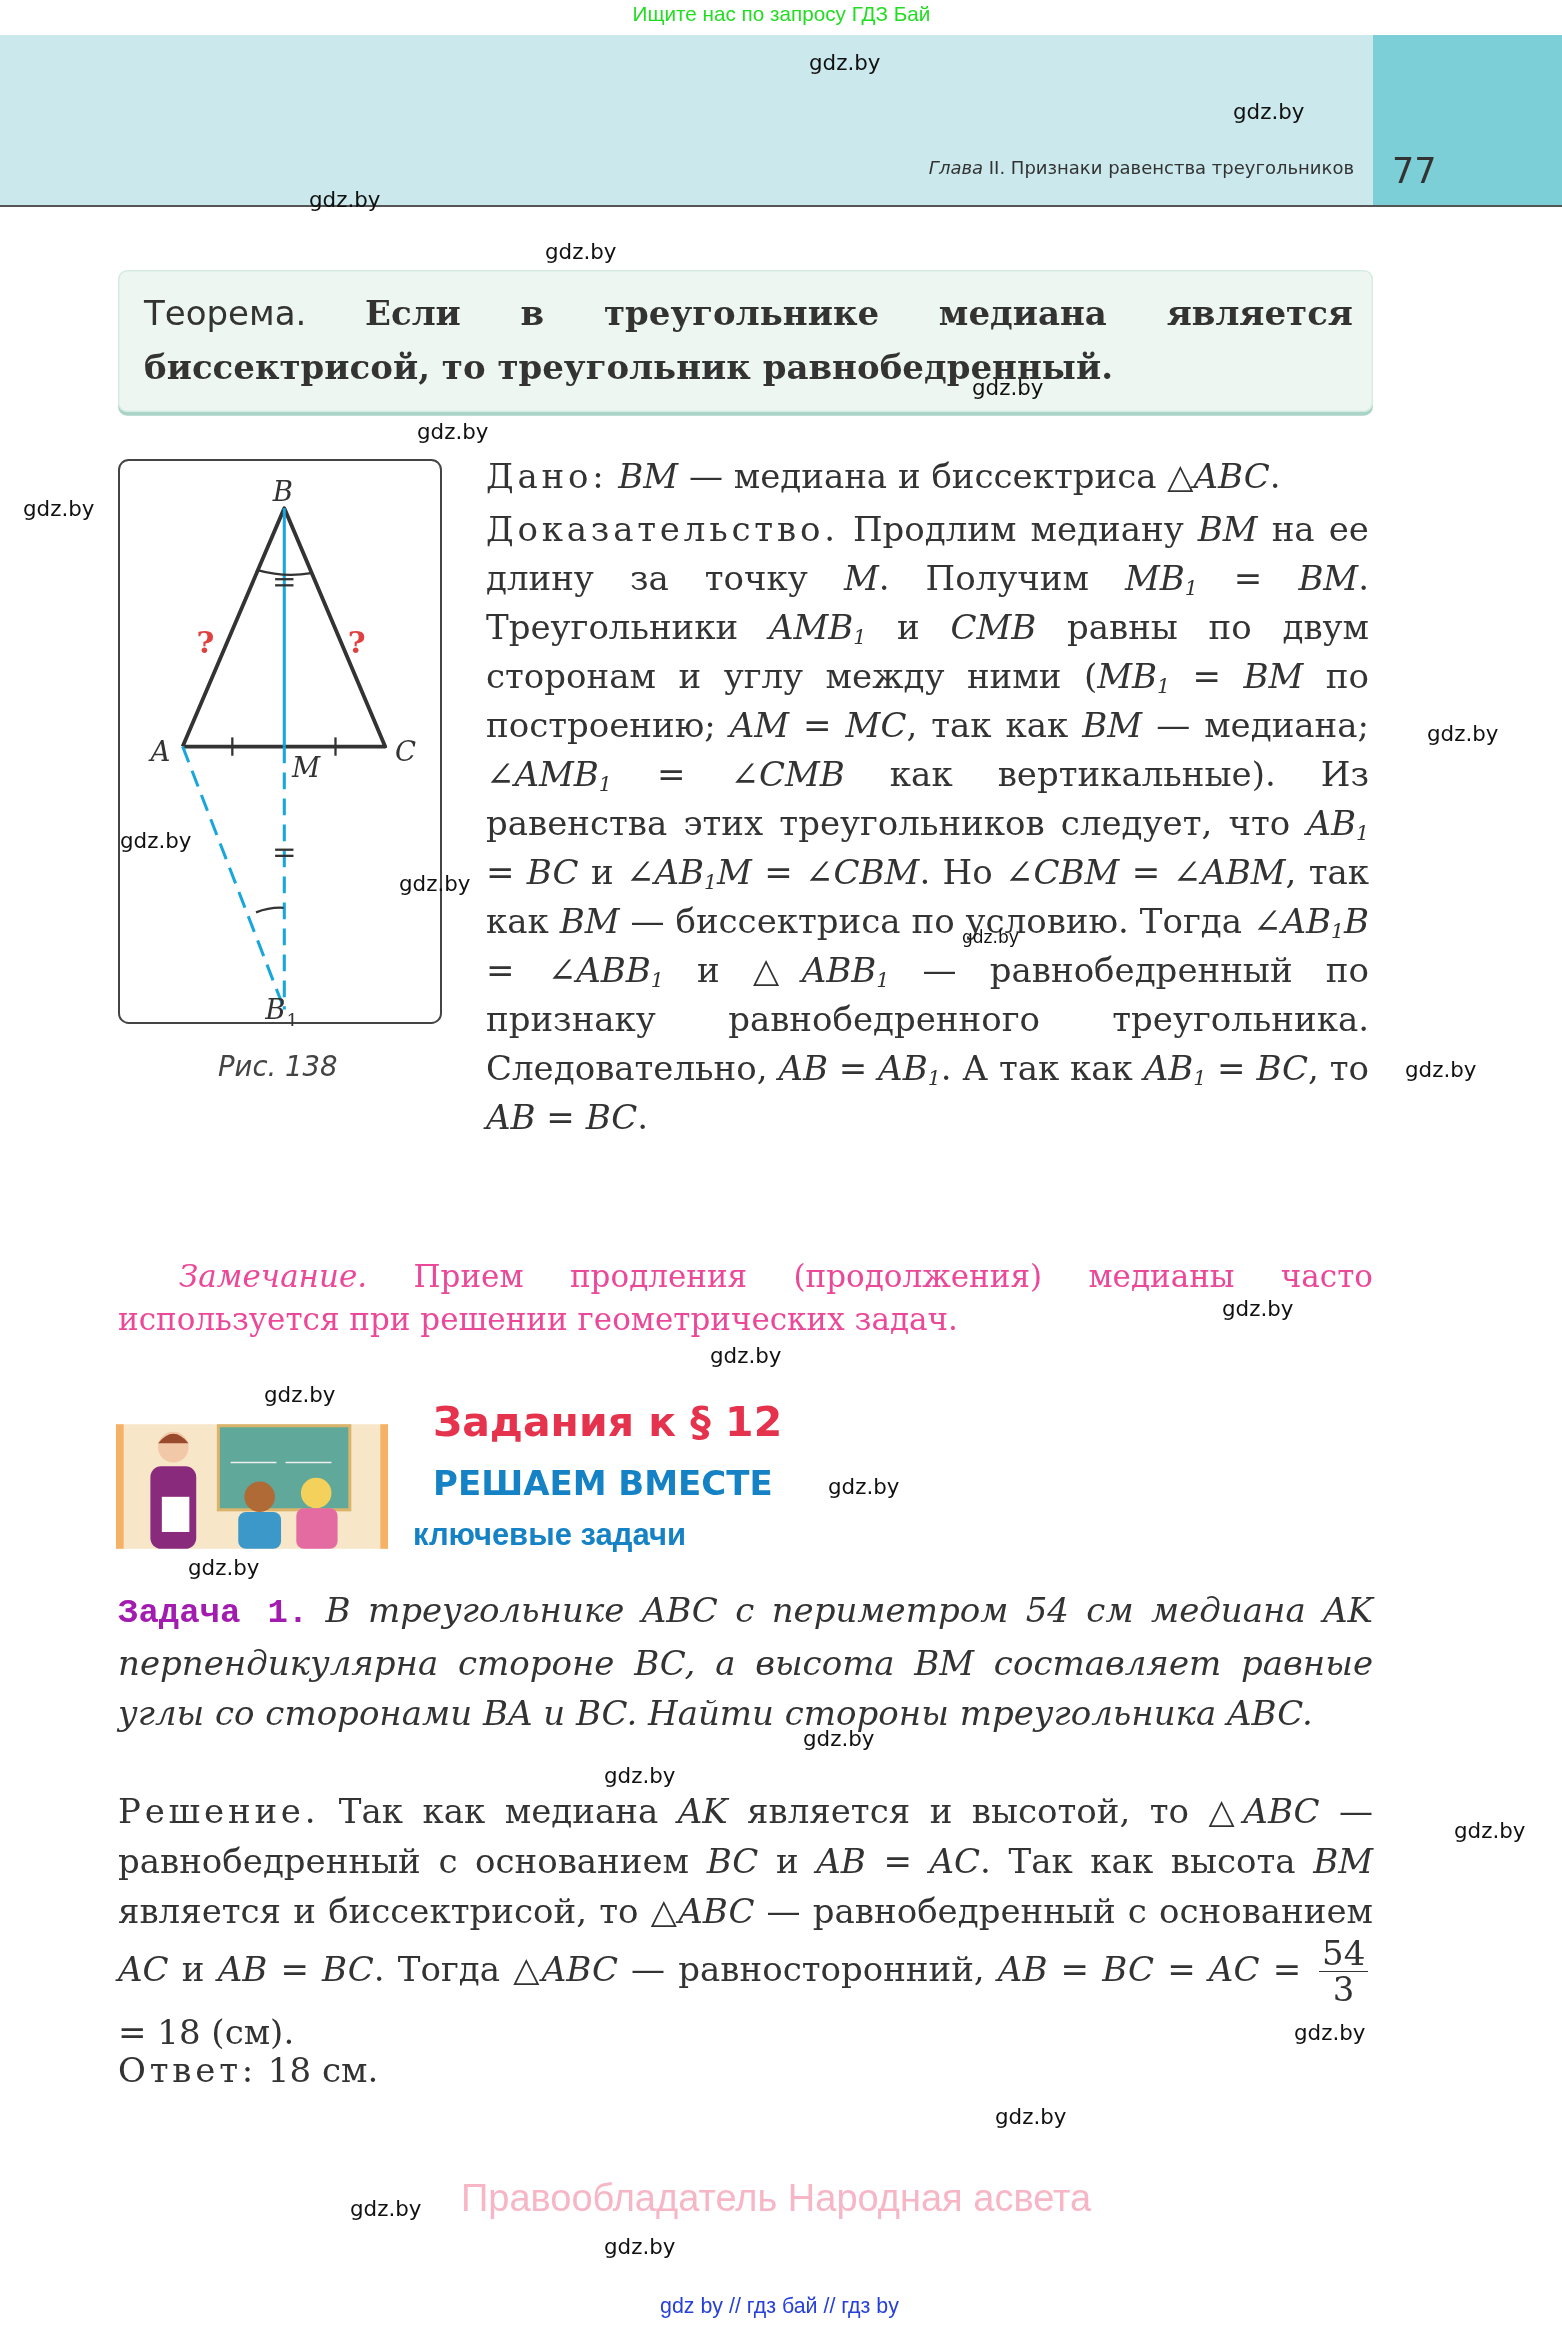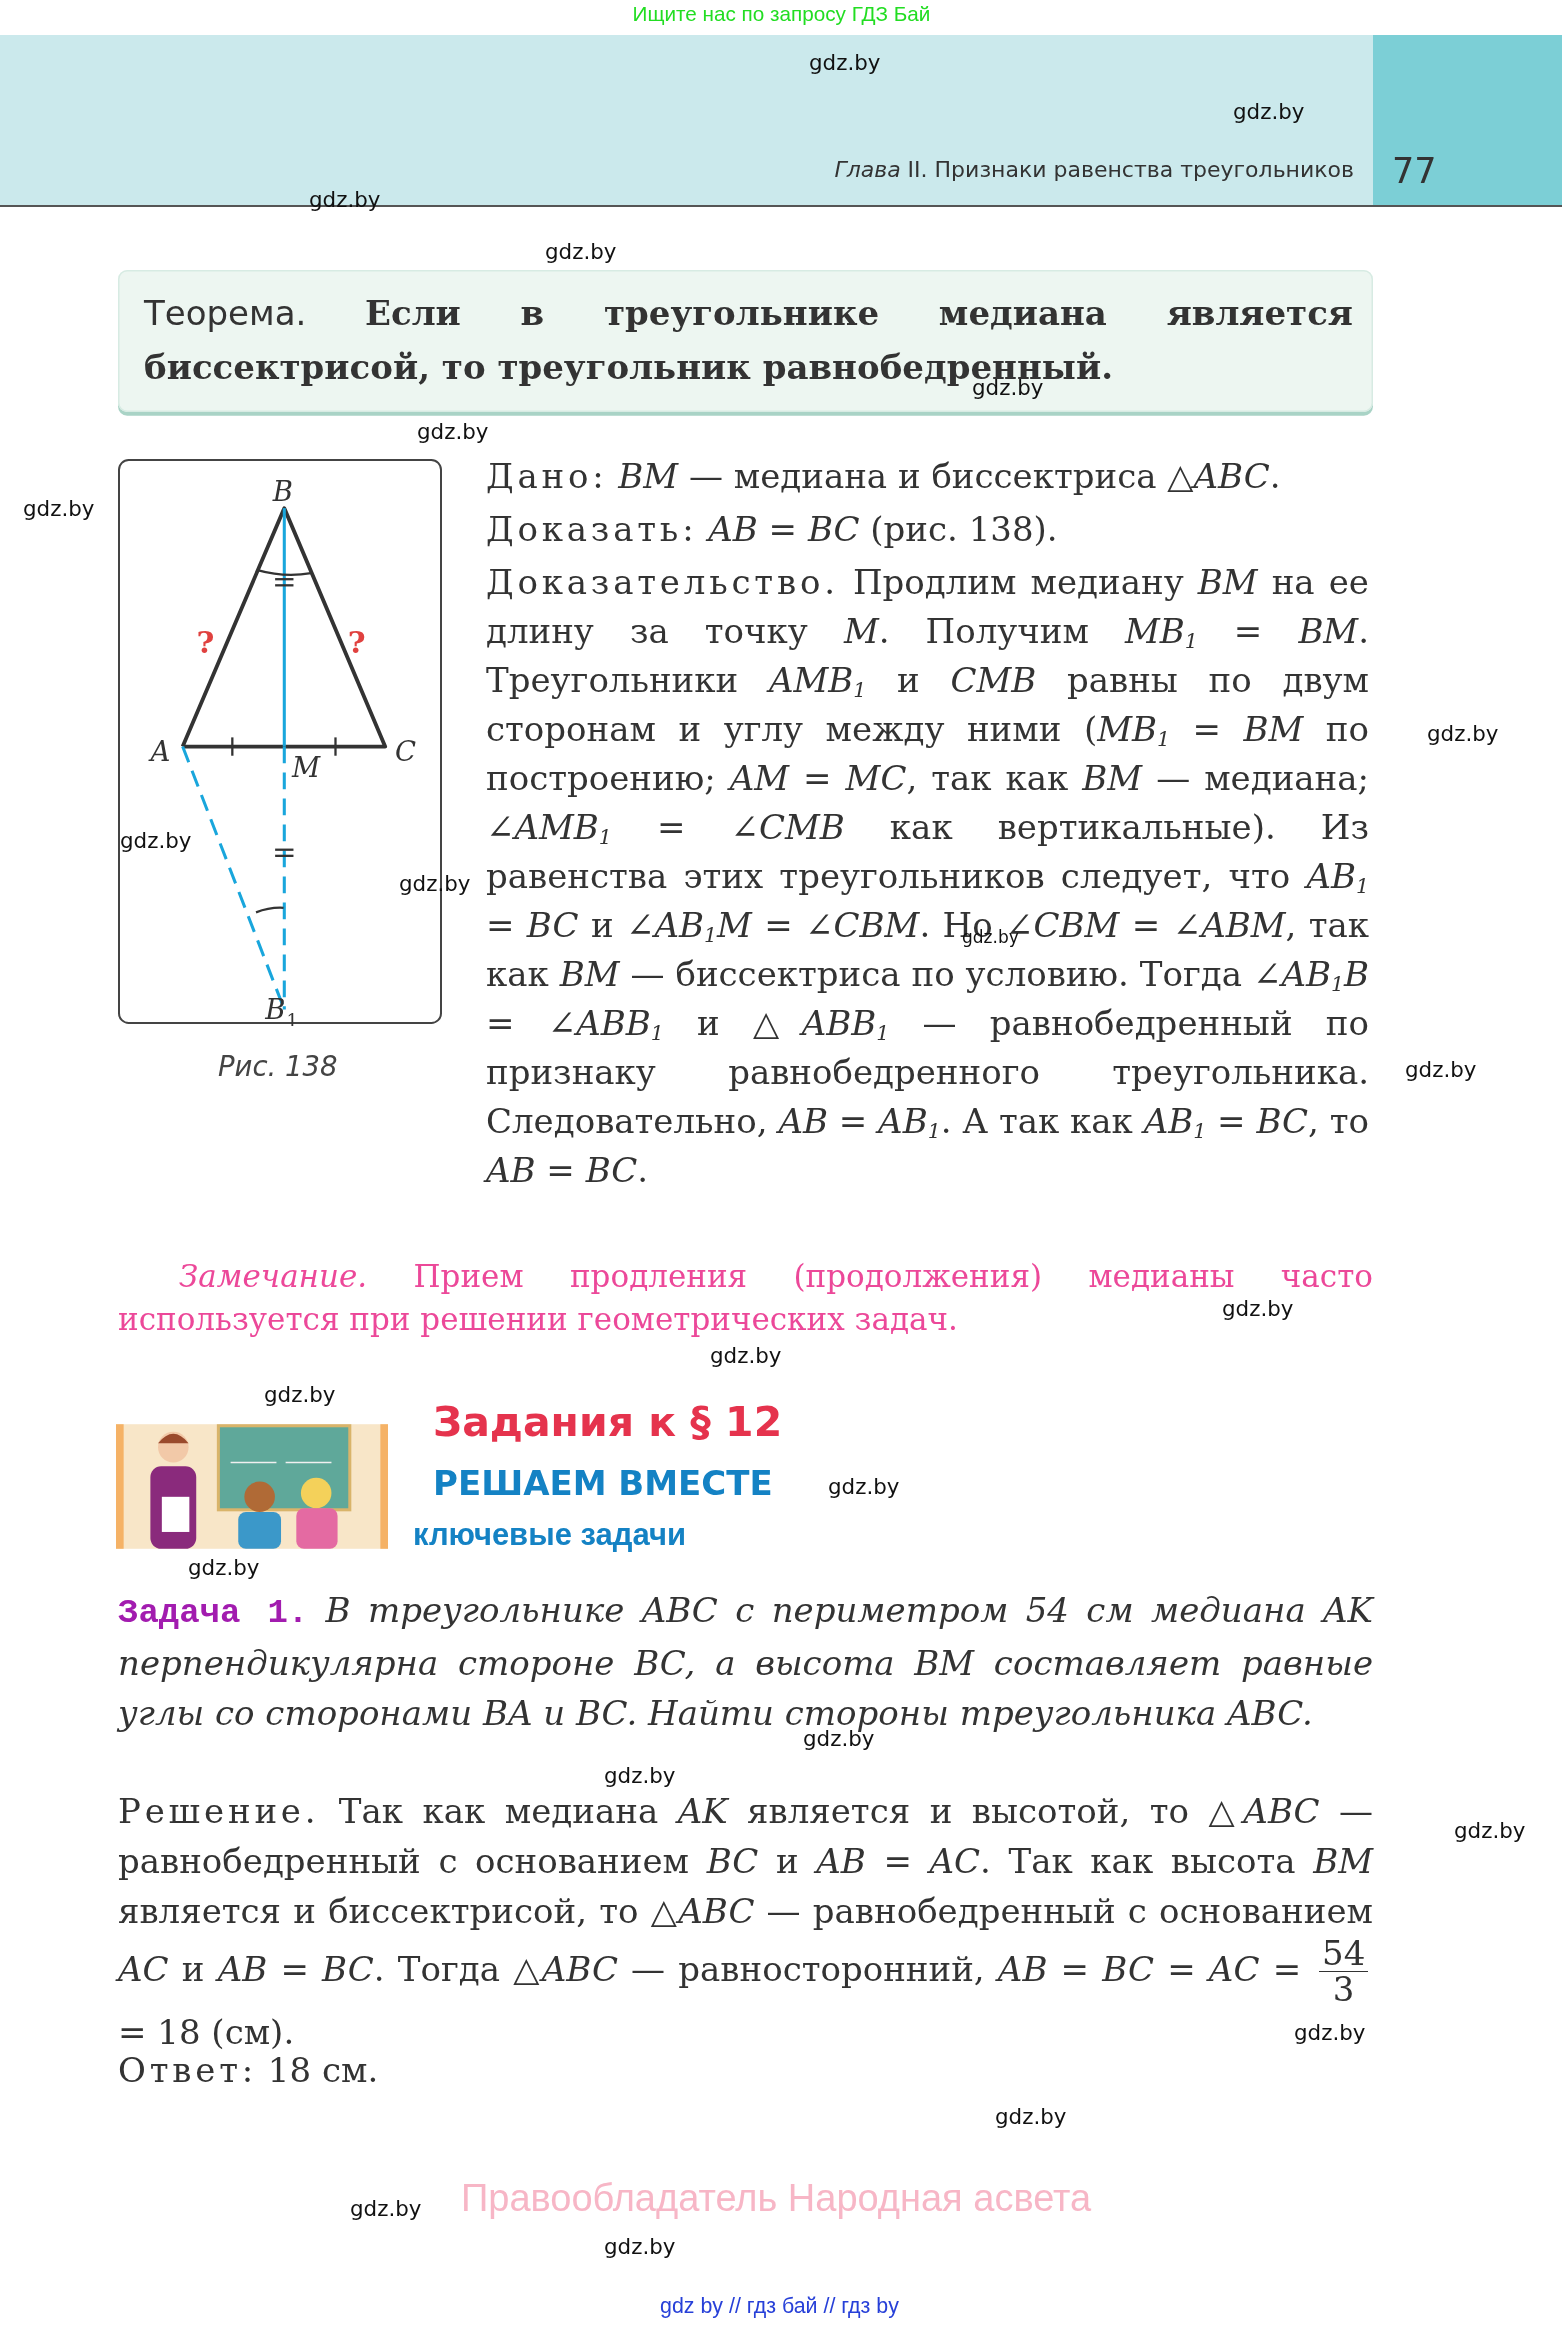--- a/index.html
+++ b/index.html
@@ -2,21 +2,21 @@
 <html style="font-size:12.2px"><head>
 <meta charset="utf-8">
 <style>
   html, body { margin:0; padding:0; background:#ffffff; }
   body { width:1563px; height:2330px; position:relative; overflow:hidden; font-family:"DejaVu Serif", serif; color:#333; }
   .abs { position:absolute; }
   .top-banner { left:0; width:1563px; top:1.5px; text-align:center; font-family:"Liberation Sans", sans-serif; font-size:20.7px; color:#22dd22; }
   .header-band { left:0; top:35px; width:1563px; height:171px; background:#cbe9ec; }
   .page-block { left:1373px; top:35px; width:190px; height:171px; background:#7ccfd6; }
   .header-rule { left:0; top:205px; width:1563px; height:2.3px; background:#555; }
-  .chapter-title { right:209px; top:157px; font-family:"DejaVu Sans", sans-serif; font-size:22px; color:#333; white-space:nowrap; }
+  .chapter-title { right:209px; top:157px; font-family:"DejaVu Sans", sans-serif; font-size:18px; color:#333; white-space:nowrap; }
   .chapter-title i { font-style:italic; }
   .page-number { left:1392px; top:151px; font-family:"DejaVu Sans", sans-serif; font-size:35px; color:#333; }
 
   .wm { font-family:"DejaVu Sans", sans-serif; font-size:21.4px; color:#111; white-space:nowrap; }
   .wm-small { font-size:17px; }
 
   .theorem-box { left:118px; top:270px; width:1255px; height:142px; background:#edf6f1; border-radius:9.2px; box-shadow:0 3.8px 0 #a9d3c6, inset 0 0 0 1.5px #d7ebe3; }
   .theorem-text { left:144px; top:286px; width:1209px; font-size:34px; line-height:54px; color:#333; text-align:justify; }
   .theorem-text .lbl { font-family:"DejaVu Sans", sans-serif; font-weight:normal; }
   .theorem-text .stmt { font-family:"DejaVu Serif", serif; font-weight:bold; }
@@ -93,21 +93,20 @@
     <text x="190" y="760" font-family="DejaVu Serif, serif" font-style="italic" font-size="36" fill="#333" transform="translate(0,-30)">B</text>
     <text x="218" y="740" font-family="DejaVu Serif, serif" font-size="24" fill="#333">1</text>
     <text x="100" y="250" font-family="DejaVu Serif, serif" font-weight="bold" font-size="40" fill="#e0413f">?</text>
     <text x="298" y="250" font-family="DejaVu Serif, serif" font-weight="bold" font-size="40" fill="#e0413f">?</text>
   </svg>
 </div>
 <div class="abs fig-caption">Рис. 138</div>
 
 <div class="abs proof">
   <p><span class="sp">Дано:</span> <span class="m">BM</span><span> — медиана и биссектриса △</span><span class="m">ABC</span><span>.</span></p>
-  <p><span class="sp">Доказать:</span> <span class="m">AB = BC</span><span> (рис. 138).</span></p>
   <p><span class="sp">Доказательство.</span><span> Продлим медиану </span><span class="m">BM</span><span> на ее длину за точку </span><span class="m">M</span><span>. Получим </span><span class="m">MB<sub>1</sub> = BM</span>.<span> Треугольники </span><span class="m">AMB<sub>1</sub></span><span> и </span><span class="m">CMB</span><span> равны по двум сторонам и углу между ними (</span><span class="m">MB<sub>1</sub> = BM</span><span> по построению; </span><span class="m">AM = MC</span><span>, так как </span><span class="m">BM</span><span> — медиана; ∠</span><span class="m">AMB<sub>1</sub></span><span> = ∠</span><span class="m">CMB</span><span> как вертикальные). Из равенства этих треугольников следует, что </span><span class="m">AB<sub>1</sub> = BC</span><span> и ∠</span><span class="m">AB<sub>1</sub>M</span><span> = ∠</span><span class="m">CBM</span><span>. Но ∠</span><span class="m">CBM</span><span> = ∠</span><span class="m">ABM</span><span>, так как </span><span class="m">BM</span><span> — биссектриса по условию. Тогда ∠</span><span class="m">AB<sub>1</sub>B</span><span> = ∠</span><span class="m">ABB<sub>1</sub></span><span> и △</span><span class="m">ABB<sub>1</sub></span><span> — равнобедренный по признаку равнобедренного треугольника. Следовательно, </span><span class="m">AB = AB<sub>1</sub></span><span>. А так как </span><span class="m">AB<sub>1</sub> = BC</span><span>, то </span><span class="m">AB = BC</span><span>.</span></p>
 </div>
 
 <div class="abs remark"><i>Замечание.</i><span> Прием продления (продолжения) медианы часто используется при решении геометрических задач.</span></div>
 
 <div class="abs section-image">
   <svg width="272" height="125" viewBox="0 0 356 163">
     <rect x="0" y="0" width="356" height="163" fill="#f8e6c8"></rect>
     <rect x="0" y="0" width="10" height="163" fill="#f5b266"></rect>
     <rect x="346" y="0" width="10" height="163" fill="#f5b266"></rect>

